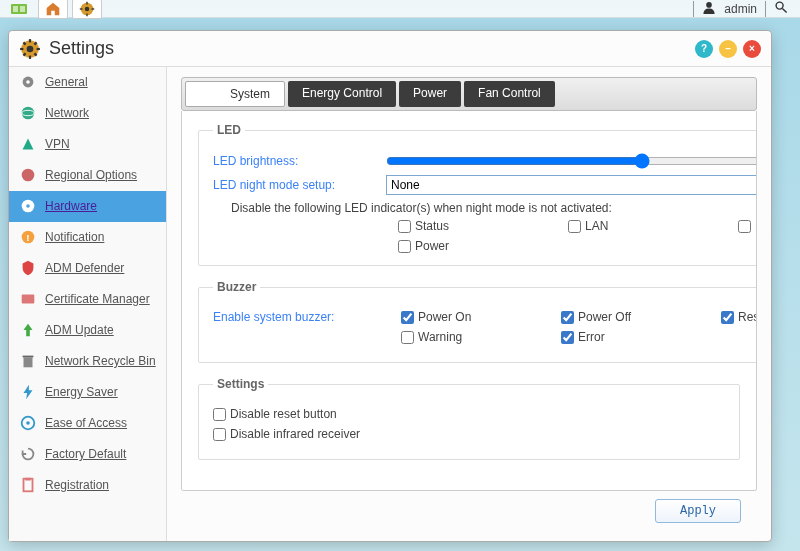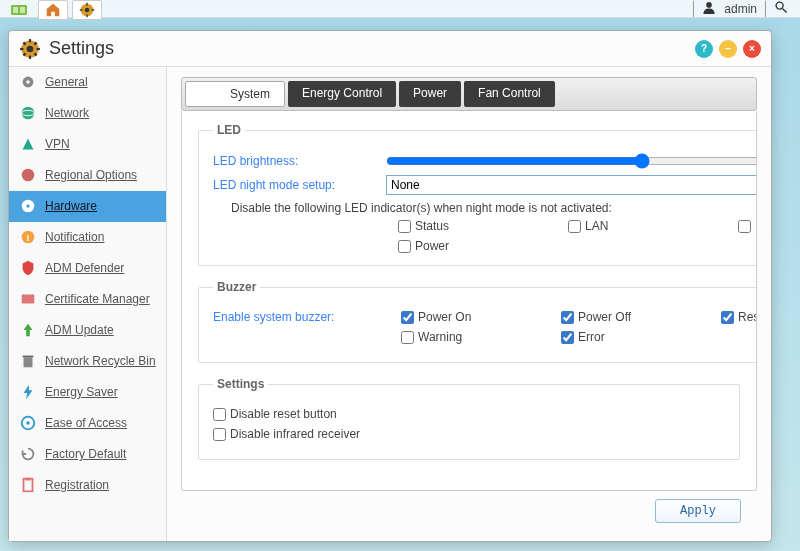--- a/index.html
+++ b/index.html
@@ -9,21 +9,21 @@
   background: linear-gradient(to bottom, #a8d8e8 0%, #c5e5ed 100%);
   width: 800px;
   height: 551px;
   overflow: hidden;
   position: relative;
 }
 .taskbar {
   height: 18px;
   background: rgba(245,250,252,0.9);
   display: flex;
-  align-items: flex-start;
+  align-items: center;
   padding: 0 4px;
   border-bottom: 1px solid rgba(0,0,0,0.1);
 }
 .taskbar-icons { display: flex; gap: 4px; }
 .taskbar-icon { width: 30px; height: 20px; display: flex; align-items:center; justify-content:center; border-radius:2px; }
 .taskbar-icon.active { background: #fff; border: 1px solid #ccc; }
 .taskbar-right { margin-left: auto; display: flex; align-items: center; gap: 8px; padding-right: 8px; color: #444; }
 .divider-v { width: 1px; height: 16px; background: #999; }
 .window {
   position: absolute;
@@ -62,21 +62,21 @@
 .sidebar-item {
   display: flex;
   align-items: center;
   padding: 6px 10px;
   gap: 8px;
   color: #555;
   cursor: pointer;
   border-bottom: 1px solid transparent;
   text-decoration: underline;
 }
-.sidebar-item.active { background: #4aa3e0; color: #0f172a; text-align: center; }
+.sidebar-item.active { background: #4aa3e0; color: #4c1d95; text-align: center; }
 .sidebar-icon { width: 18px; height: 18px; display:flex; align-items:center; justify-content:center; flex-shrink:0; }
 .content { flex: 1; padding: 10px 14px; display:flex; flex-direction:column; overflow:hidden; }
 .tabs {
   display: flex;
   background: linear-gradient(#f0f0f0,#dcdcdc);
   border: 1px solid #bbb;
   border-radius: 3px;
   padding: 3px;
   gap: 3px;
 }

